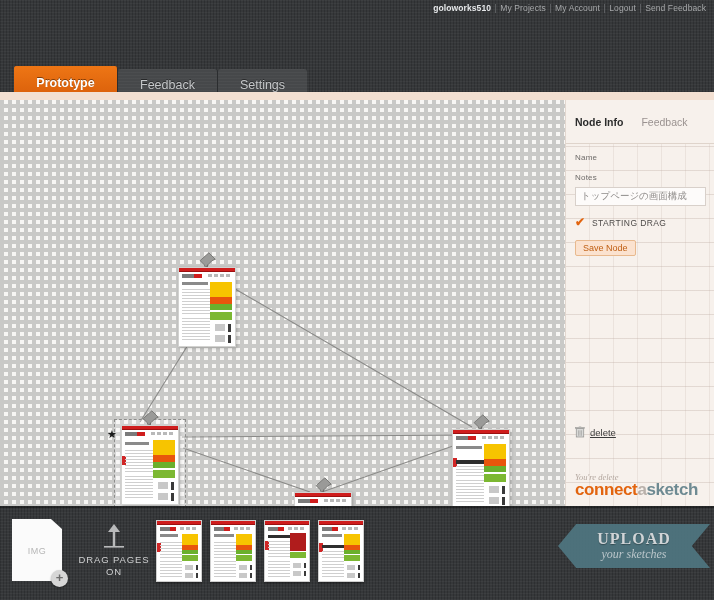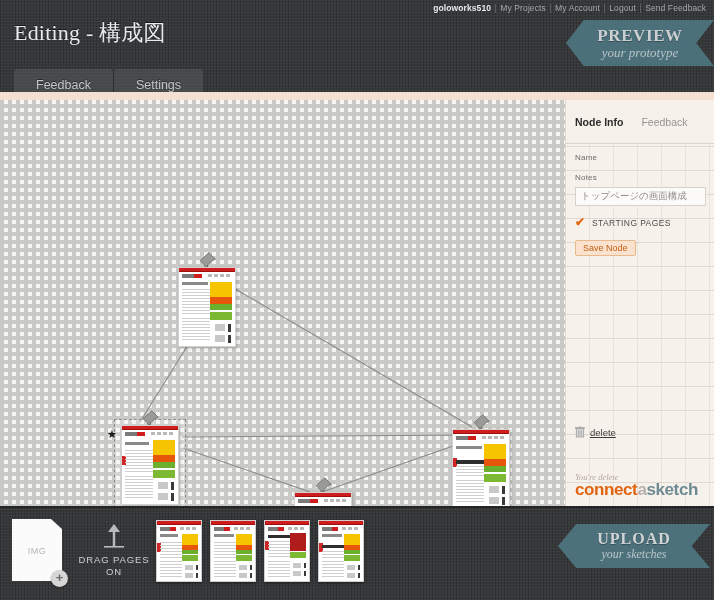--- a/index.html
+++ b/index.html
@@ -380,28 +380,26 @@
     <span class="sep">|</span>
     <a href="#">My Projects</a>
     <span class="sep">|</span>
     <a href="#">My Account</a>
     <span class="sep">|</span>
     <a href="#">Logout</a>
     <span class="sep">|</span>
     <a href="#">Send Feedback</a>
   </div>
 
-  <div id="page-title">Editing - 構成図</div>
-
-  <div id="preview-ribbon">
-    <div class="big">PREVIEW</div>
-    <div class="small">your prototype</div>
-  </div>
+
 
   <div id="tabs">
+    <div class="tab active">
+      <span>Prototype</span>
+    </div>
     <div class="tab">
       <span>Feedback</span>
     </div>
     <div class="tab">
       <span>Settings</span>
     </div>
   </div>
 
   <div id="header-beige"></div>
 </div>
@@ -531,21 +529,21 @@
         <div class="field-label">Name</div>
       </div>
 
       <div class="field-block">
         <div class="field-label">Notes</div>
         <input class="field-input" type="text" value="トップページの画面構成" style="">
       </div>
 
       <div id="starting-row">
         <span class="checkmark">✔</span>
-        <span id="starting-label">STARTING PAGES</span>
+        <span id="starting-label">STARTING DRAG</span>
       </div>
 
       <div id="save-node-btn">Save Node</div>
     </div>
 
     <div id="delete-row">
       <svg class="trash" viewBox="0 0 12 14">
         <rect x="1.5" y="3" width="9" height="10" fill="#d9d9d7" stroke="#8d8d8b" stroke-width=".8"></rect>
         <rect x="0.5" y="1.5" width="11" height="1.6" fill="#b5b5b3" stroke="#8d8d8b" stroke-width=".5"></rect>
         <rect x="4.5" y="0.3" width="3" height="1.3" fill="#b5b5b3"></rect>

